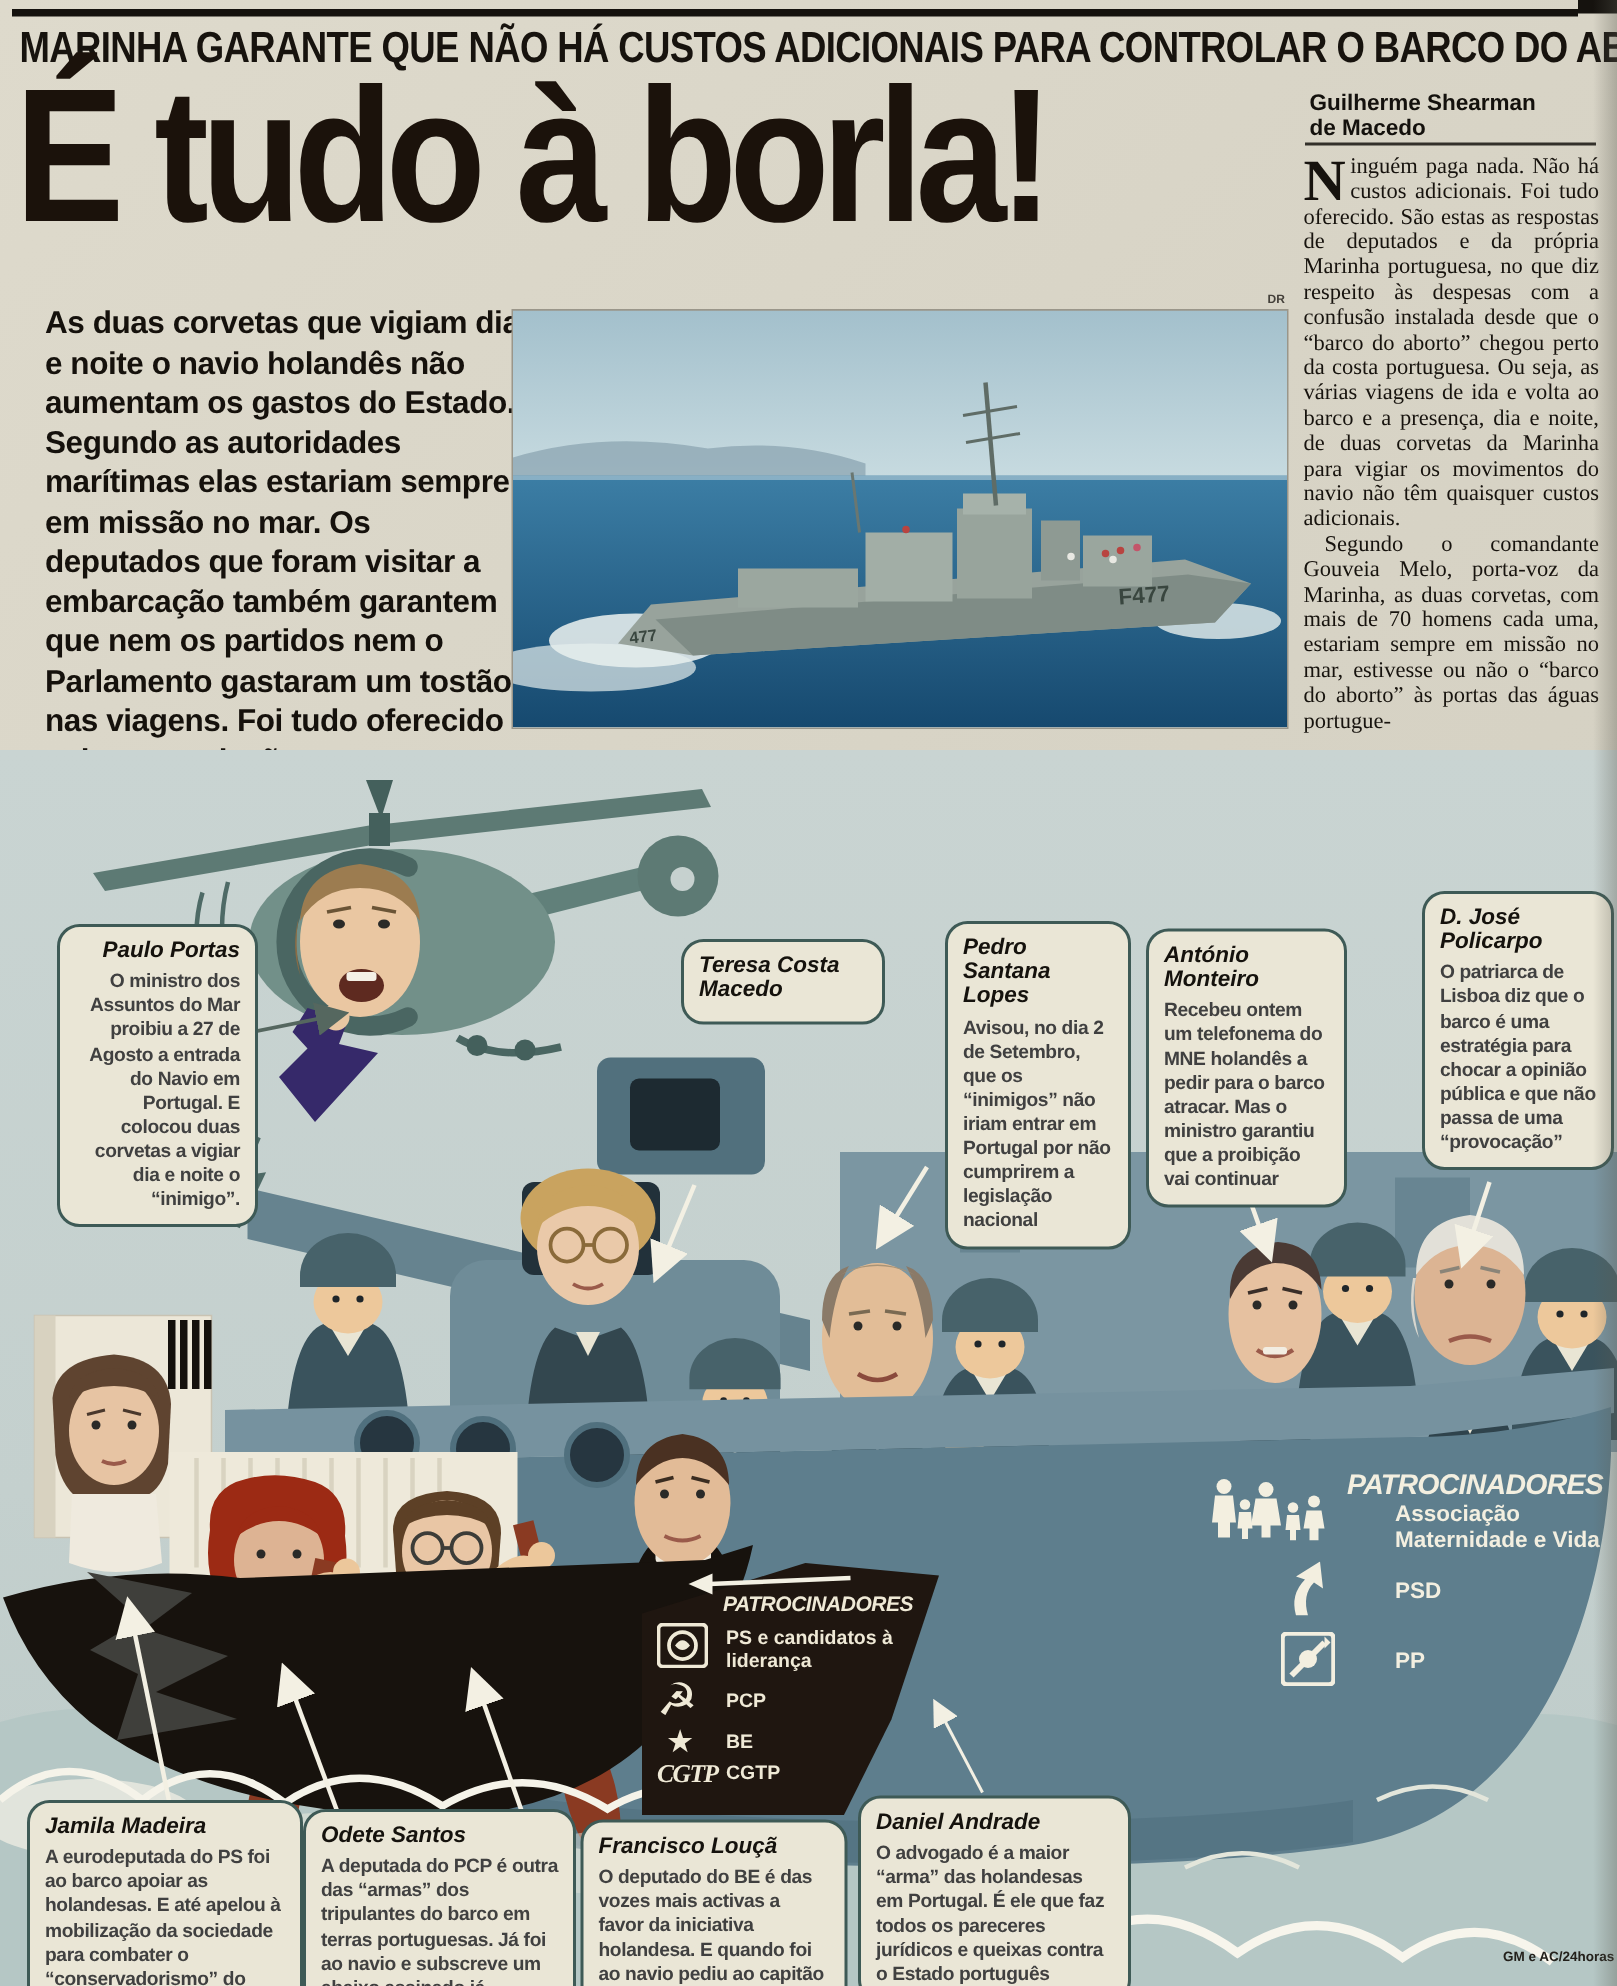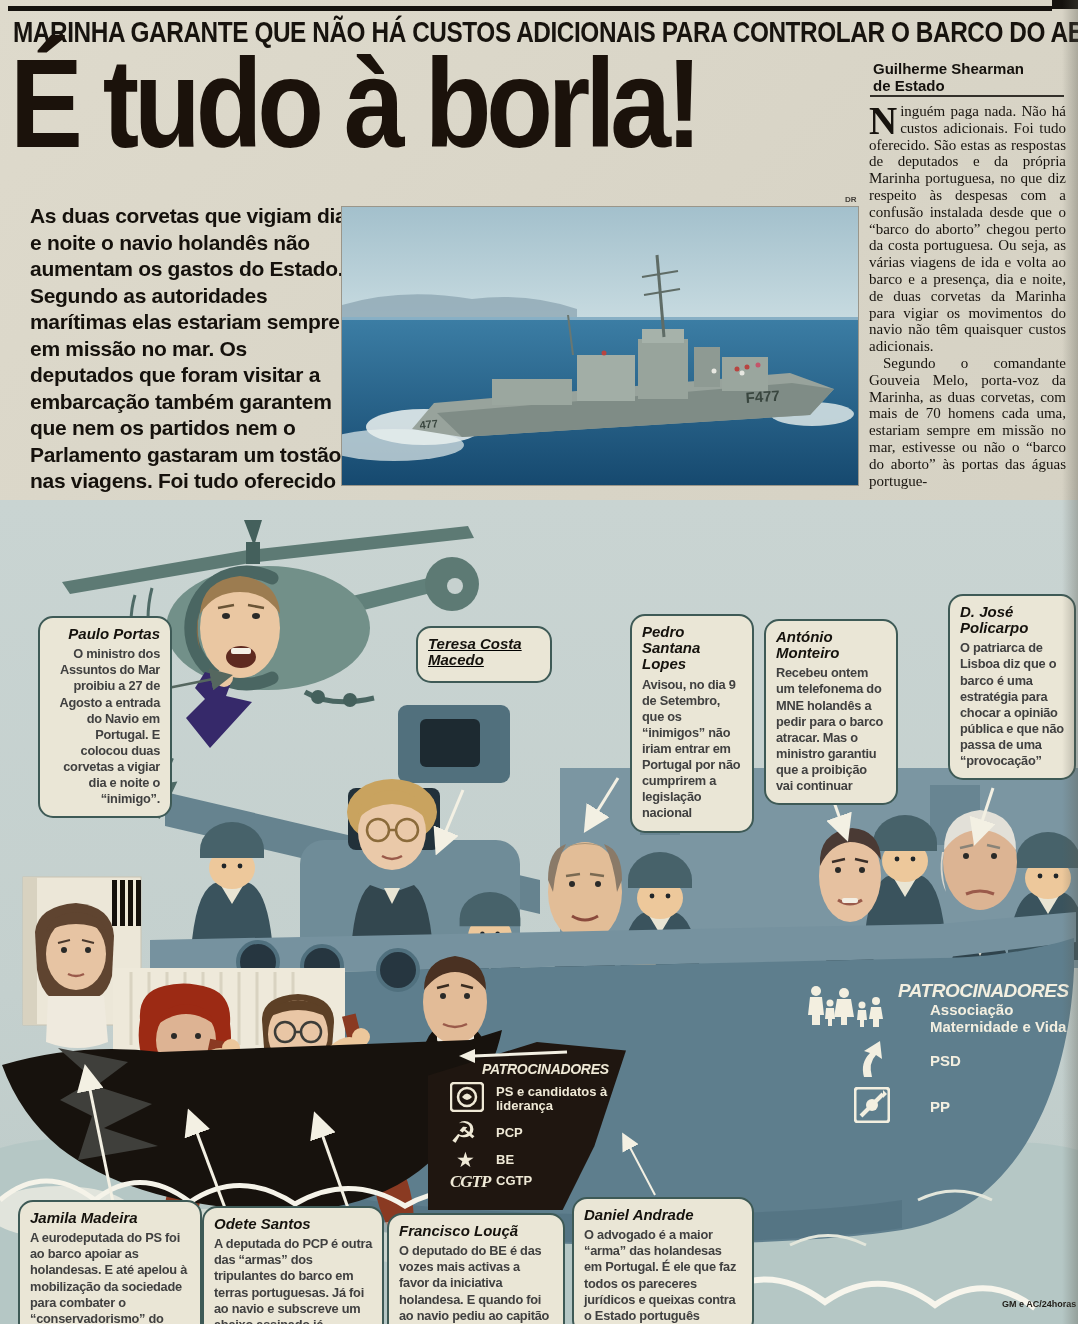--- a/index.html
+++ b/index.html
@@ -30,60 +30,60 @@
   .photo-credit{position:absolute;left:845px;top:196px;font:700 8px/1 "Liberation Sans",sans-serif;color:#44403a;}
   
   .art{position:absolute;left:0;top:500px;width:1078px;height:824px;
         background:linear-gradient(to bottom,#c9d4d2 0%,#c4d0ce 60%,#bccac8 100%);}
   .art > svg.scene{position:absolute;left:0;top:0;z-index:1;}
   .co{position:absolute;background:#eae6d6;border:2.5px solid #3e5a56;border-radius:15px;
         padding:8px 10px 9px;z-index:4;}
   .co-name{font:italic 700 15px/1.08 "Liberation Sans",sans-serif;color:#15120d;margin-bottom:4px;}
   .co-text{font:700 12.8px/1.26 "Liberation Sans",sans-serif;color:#404040;letter-spacing:-.25px;}
   #co-paulo{left:38px;top:116px;width:110px;text-align:right;}
-  #co-teresa{left:416px;top:126px;width:112px;text-decoration:underline;}
+  #co-teresa{left:454px;top:126px;width:112px;}
   #co-pedro{left:630px;top:114px;width:100px;}
   #co-antonio{left:764px;top:119px;width:110px;}
   #co-policarpo{left:948px;top:94px;width:104px;}
   #co-jamila{left:18px;top:700px;width:160px;}
   #co-odete{left:202px;top:706px;width:158px;}
   #co-louca{left:387px;top:713px;width:154px;}
   #co-daniel{left:572px;top:697px;width:158px;}
   
   .sp-ship{position:absolute;left:806px;top:481px;width:250px;z-index:3;color:#f3efe0;}
   .sp-ship .rows{display:grid;grid-template-columns:92px 1fr;row-gap:6px;align-items:center;}
   .sp-ship .title{font:italic 700 19px/1 "Liberation Sans",sans-serif;letter-spacing:-.5px;margin-bottom:2px;}
   .sp-ship .lbl{font:700 15px/1.1 "Liberation Sans",sans-serif;margin-left:32px;}
   .sp-ship .ic{justify-self:end;padding-right:8px;}
   
   .sp-boat{position:absolute;left:428px;top:542px;width:198px;height:168px;z-index:3;
         background:#1f1610;color:#efe9d6;
         clip-path:polygon(0% 20%,55% 0%,100% 5%,84% 62%,68% 100%,0% 100%);}
   .sp-boat .inner{padding:20px 8px 4px 10px;}
   .sp-boat .title{font:italic 700 14px/1 "Liberation Sans",sans-serif;margin:0 0 6px 44px;letter-spacing:-.3px;}
-  .sp-boat .row{display:grid;grid-template-columns:46px 1fr;align-items:center;margin-bottom:2px;margin-left:12px;}
+  .sp-boat .row{display:grid;grid-template-columns:46px 1fr;align-items:center;margin-bottom:2px;}
   .sp-boat .lbl{font:700 13px/1.1 "Liberation Sans",sans-serif;}
   .glyph{font-family:"DejaVu Sans",sans-serif;color:#efe9d6;}
   .cgtp{font:italic 700 17px/1 "Liberation Serif",serif;letter-spacing:-1px;}
   .panel-arrow{position:absolute;left:455px;top:546px;z-index:5;}
   .art-credit{position:absolute;left:1002px;top:800px;font:700 9px/1 "Liberation Sans",sans-serif;color:#23201b;z-index:6;}
 </style>
 </head>
 <body>
 
 <div class="page">
 
   <div class="topline"></div>
   <div class="topcorner"></div>
   <div class="kicker">MARINHA GARANTE QUE NÃO HÁ CUSTOS ADICIONAIS PARA CONTROLAR O BARCO DO ABORTO</div>
   <h1 class="headline">É tudo à borla!</h1>
 
   <div class="byline">
     <div>Guilherme Shearman</div>
-    <div>de Estado</div>
+    <div>de Macedo</div>
   </div>
   <div class="byline-rule"></div>
 
   <div class="intro">As duas corvetas que vigiam dia e noite o navio holandês não aumentam os gastos do Estado. Segundo as autoridades marítimas elas estariam sempre em missão no mar. Os deputados que foram visitar a embarcação também garantem que nem os partidos nem o Parlamento gastaram um tostão nas viagens. Foi tudo oferecido pelas associações</div>
 
   <div class="photo">
     <svg width="516" height="278" viewBox="0 0 516 278">
       <defs>
         <linearGradient id="skyg" x1="0" y1="0" x2="0" y2="1">
           <stop offset="0" stop-color="#a3c0cc"></stop>
@@ -452,21 +452,21 @@
 
     <div class="co" id="co-paulo">
       <div class="co-name">Paulo Portas</div>
       <div class="co-text">O ministro dos Assuntos do Mar proibiu a 27 de Agosto a entrada do Navio em Portugal. E colocou duas corvetas a vigiar dia e noite o “inimigo”.</div>
     </div>
     <div class="co" id="co-teresa">
       <div class="co-name">Teresa Costa Macedo</div>
     </div>
     <div class="co" id="co-pedro">
       <div class="co-name">Pedro Santana Lopes</div>
-      <div class="co-text">Avisou, no dia 9 de Setembro, que os “inimigos” não iriam entrar em Portugal por não cumprirem a legislação nacional</div>
+      <div class="co-text">Avisou, no dia 2 de Setembro, que os “inimigos” não iriam entrar em Portugal por não cumprirem a legislação nacional</div>
     </div>
     <div class="co" id="co-policarpo">
       <div class="co-name">D. José Policarpo</div>
       <div class="co-text">O patriarca de Lisboa diz que o barco é uma estratégia para chocar a opinião pública e que não passa de uma “provocação”</div>
     </div>
     <div class="co" id="co-antonio">
       <div class="co-name">António Monteiro</div>
       <div class="co-text">Recebeu ontem um telefonema do MNE holandês a pedir para o barco atracar. Mas o ministro garantiu que a proibição vai continuar</div>
     </div>
     <div class="co" id="co-jamila">

